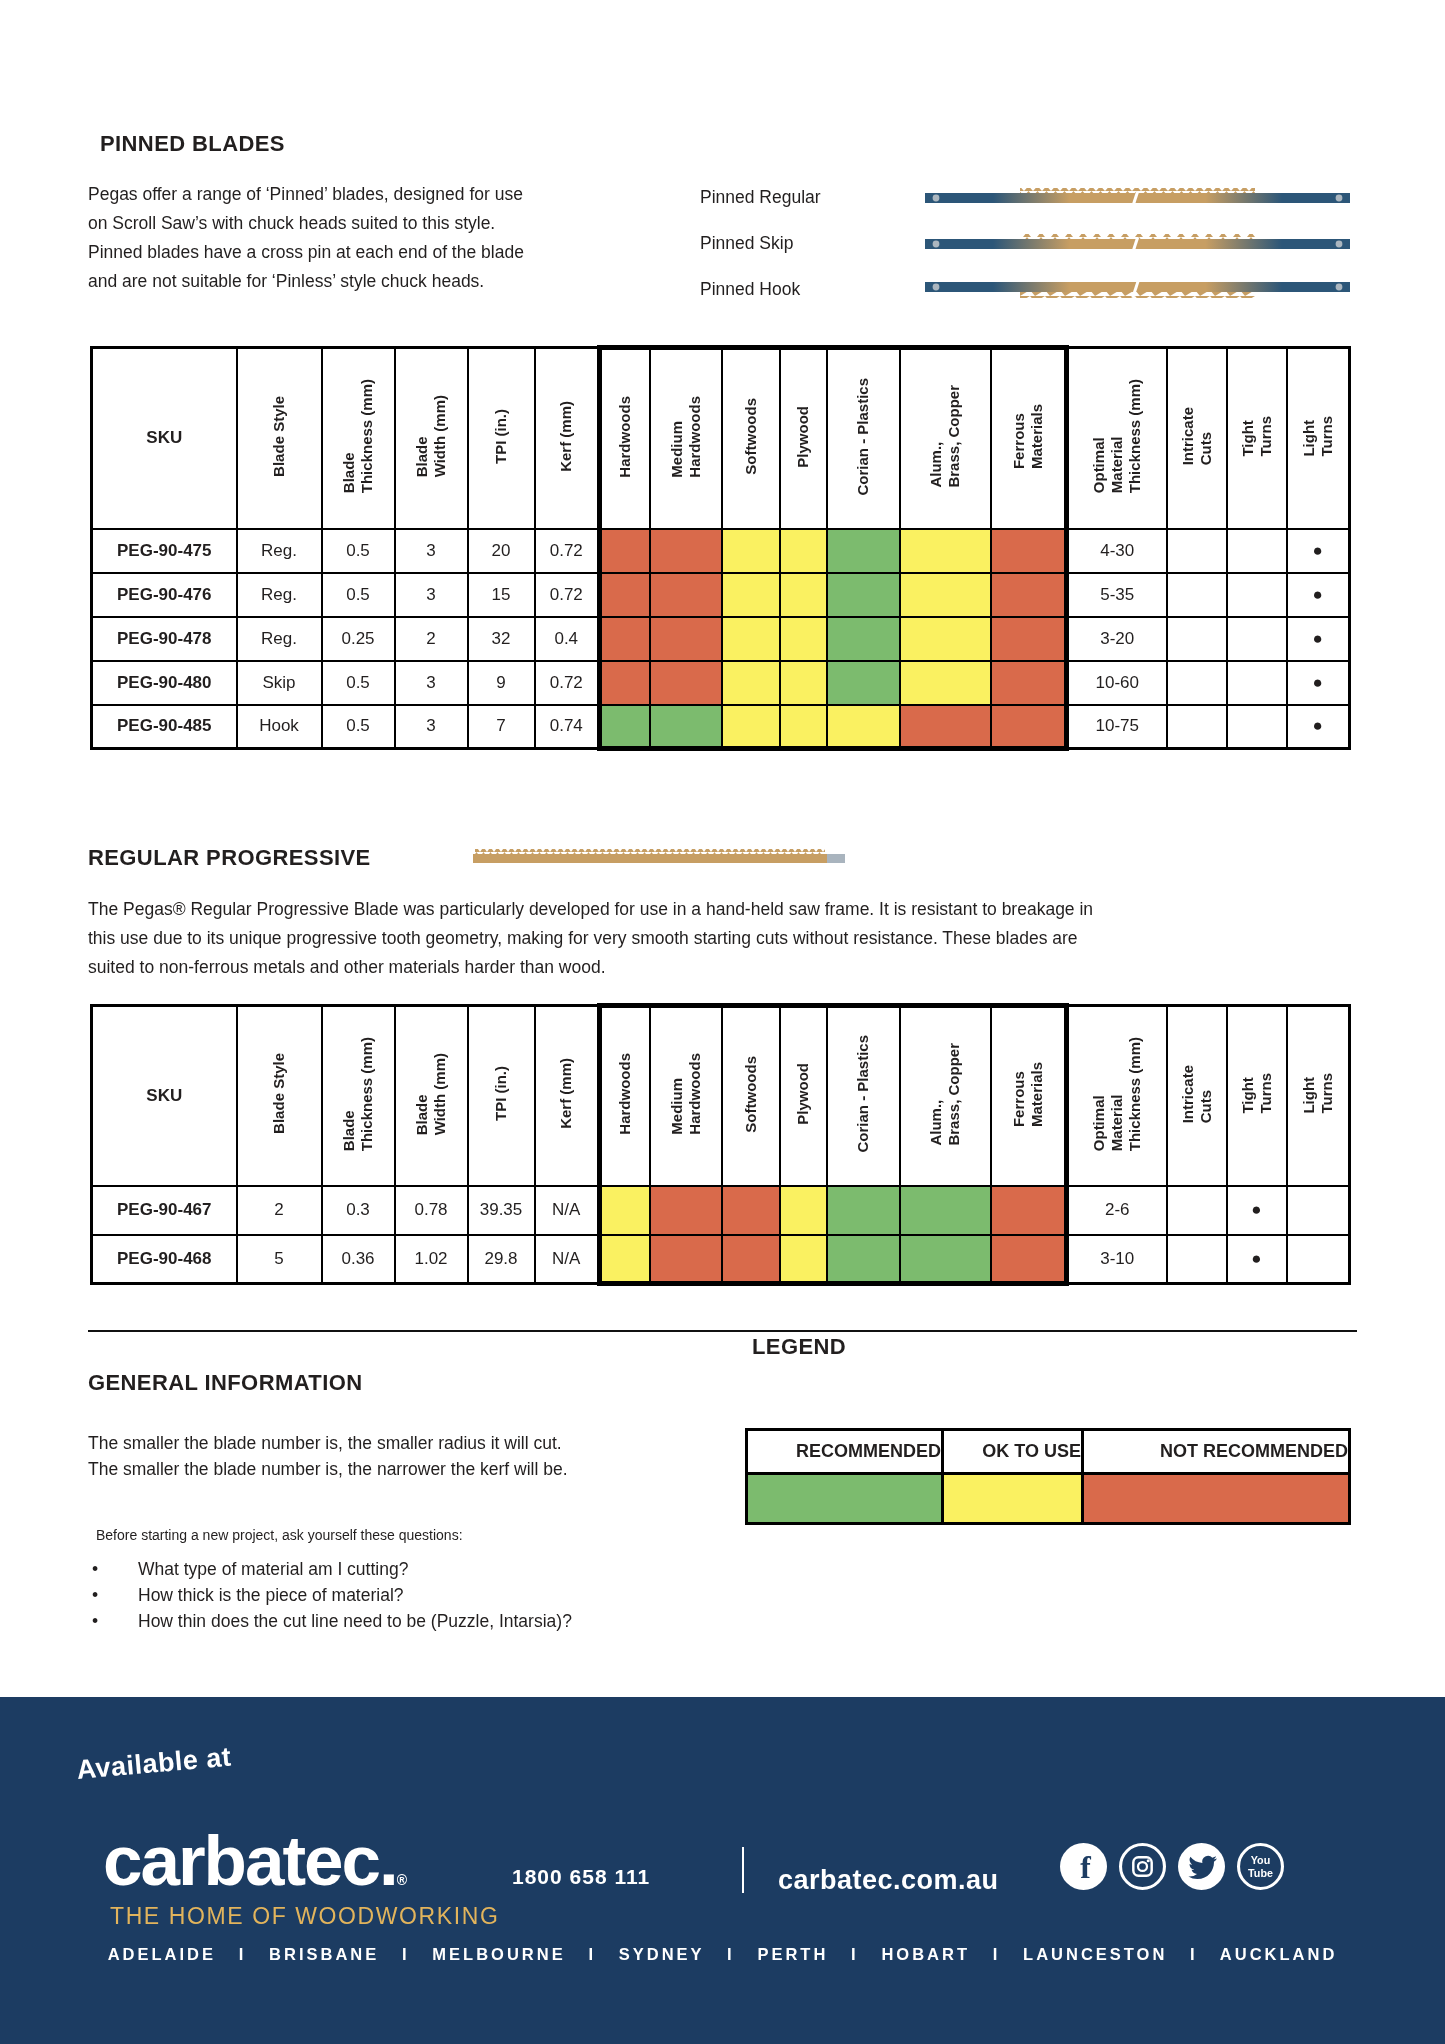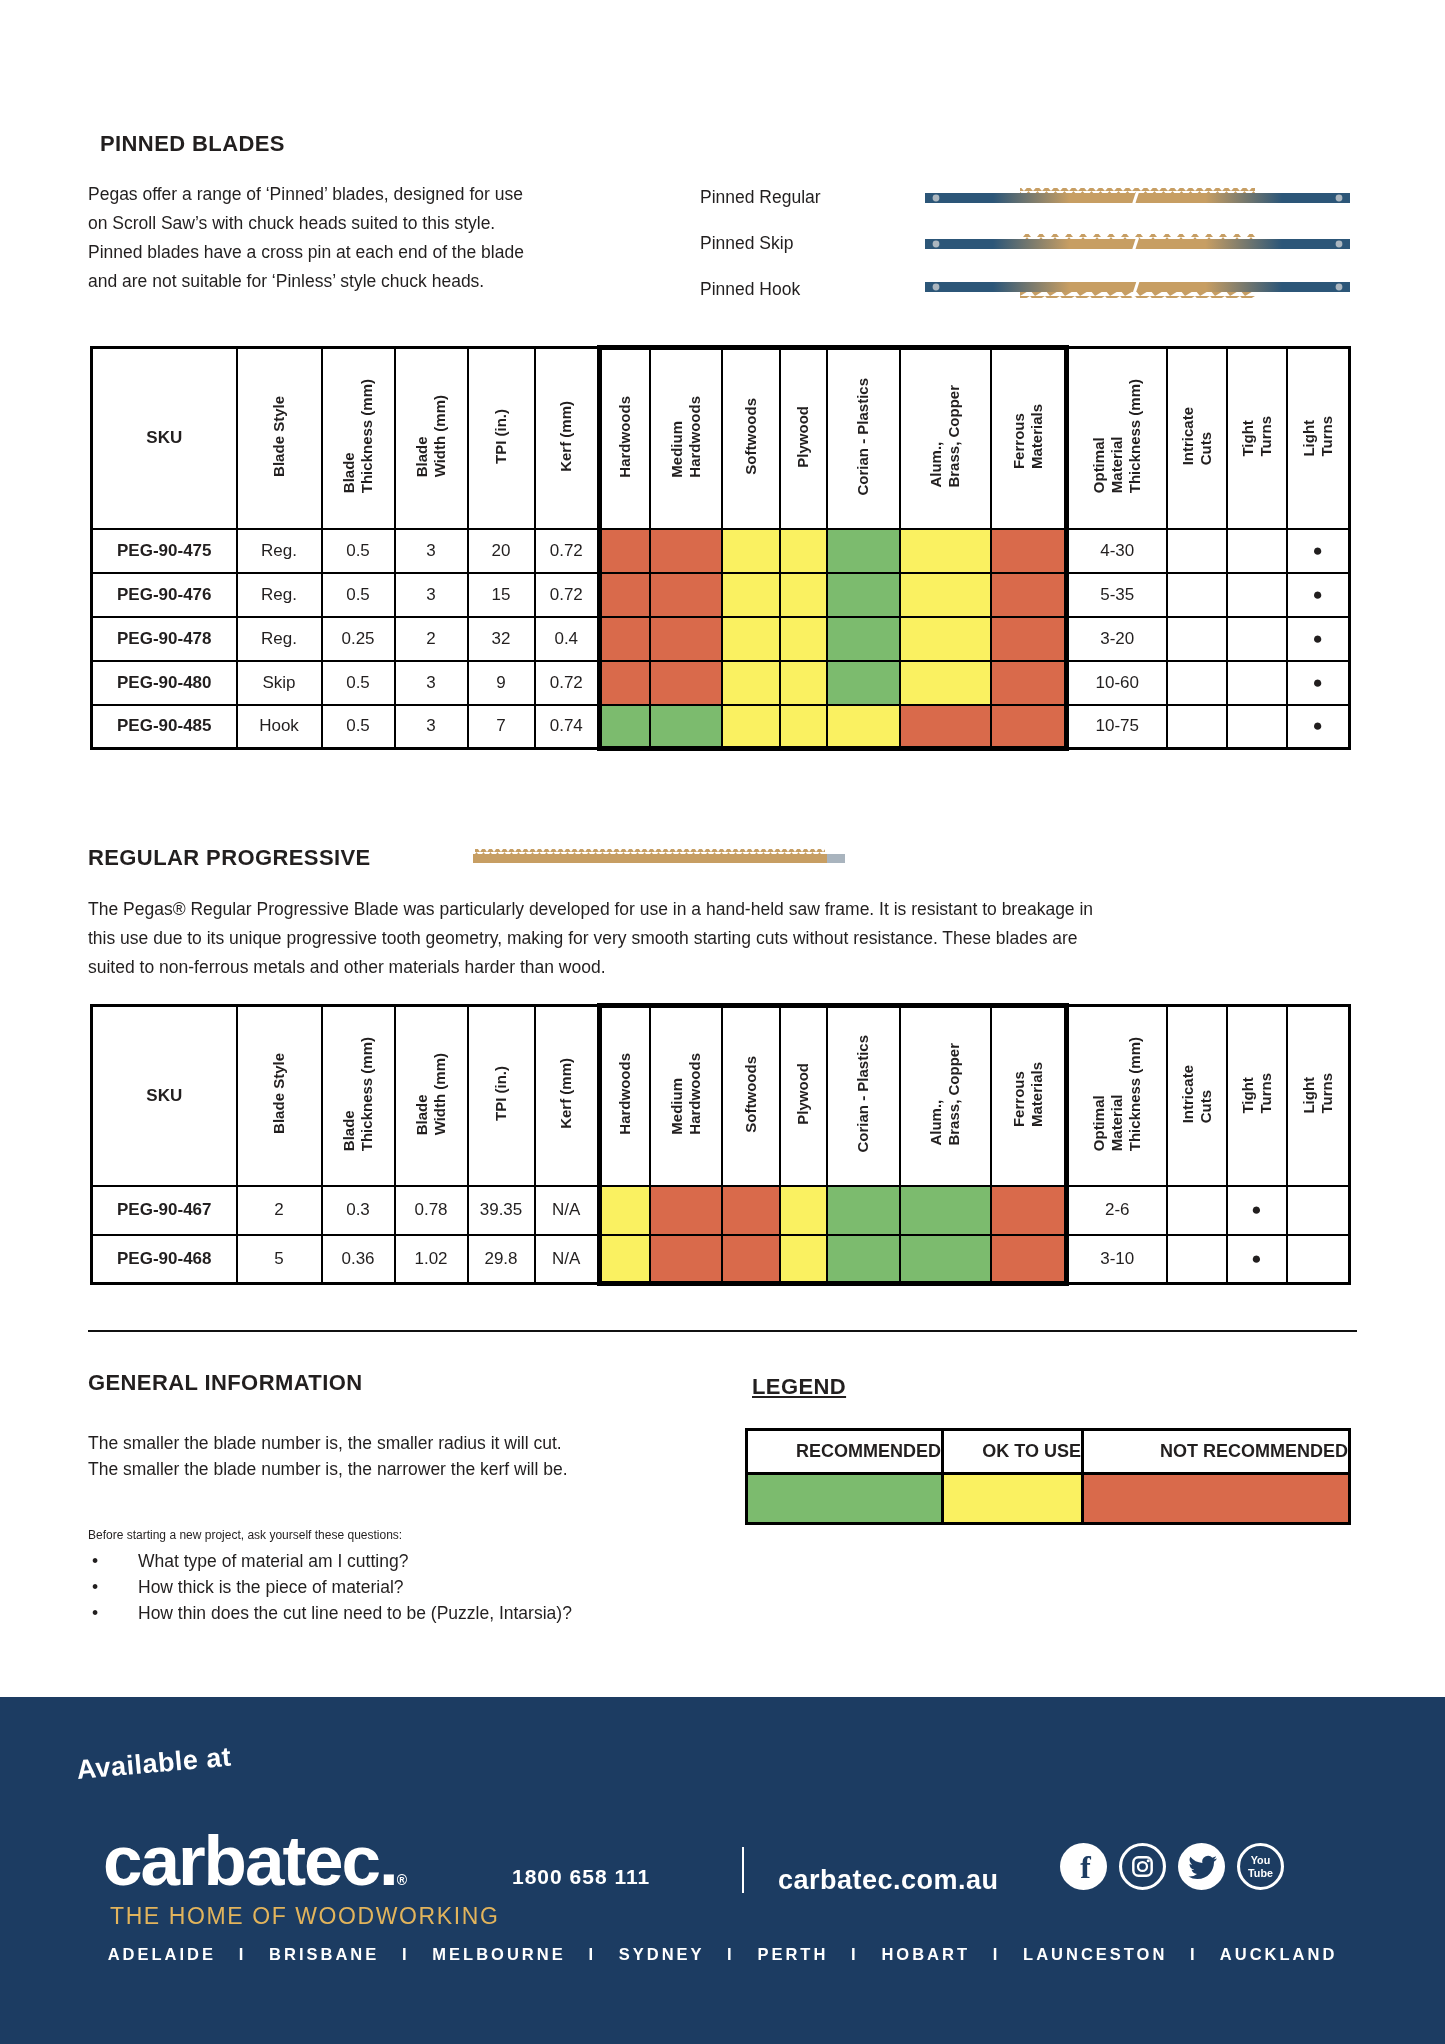--- a/index.html
+++ b/index.html
@@ -28,21 +28,21 @@
   th.mat{border-top-width:5px !important;}
   table.grid tr:last-child .mg{border-bottom-width:5px !important;}
   td.dotcell{font-size:14px;}
   #table1 thead tr{height:181px;}
   #table1 tbody tr{height:44px;}
   #table2 thead tr{height:180px;}
   #table2 tbody tr{height:49px;}
 
   
   .gi-lines{font-size:17.5px;line-height:26px;white-space:pre-line;}
-  .gi-intro{font-size:12px;line-height:26px;margin:0;}
+  .gi-intro{font-size:14px;line-height:26px;margin:8px;}
   .gi-bullet{display:flex;font-size:17.5px;line-height:26px;}
   .gi-bullet .bgl{width:46px;padding-left:4px;}
 
   
   table.legend{border-collapse:collapse;table-layout:fixed;}
   table.legend th,table.legend td{border:3px solid #000;padding:0;}
   table.legend th{height:41px;font-size:18px;font-weight:bold;text-align:right;}
   table.legend td{height:47px;}
 
   .hr-line{height:2px;background:#111;}
@@ -412,21 +412,21 @@
     <div class="gi-bullet">
       <span class="bgl">•</span>
       <span>How thick is the piece of material?</span>
     </div>
     <div class="gi-bullet">
       <span class="bgl">•</span>
       <span>How thin does the cut line need to be (Puzzle, Intarsia)?</span>
     </div>
   </div>
 
-  <div class="abs sec-title" style="left:752px;top:1374px;text-decoration:underline;">LEGEND</div>
+  <div class="abs sec-title" style="left:752px;top:1334px;">LEGEND</div>
 
   <table class="legend abs" style="left:745px;top:1428px;width:603px;">
     <colgroup>
         <col style="width:196px">
         <col style="width:140px">
         <col style="width:267px">
       </colgroup>
     <tbody>
         <tr>
       <th>RECOMMENDED</th>

